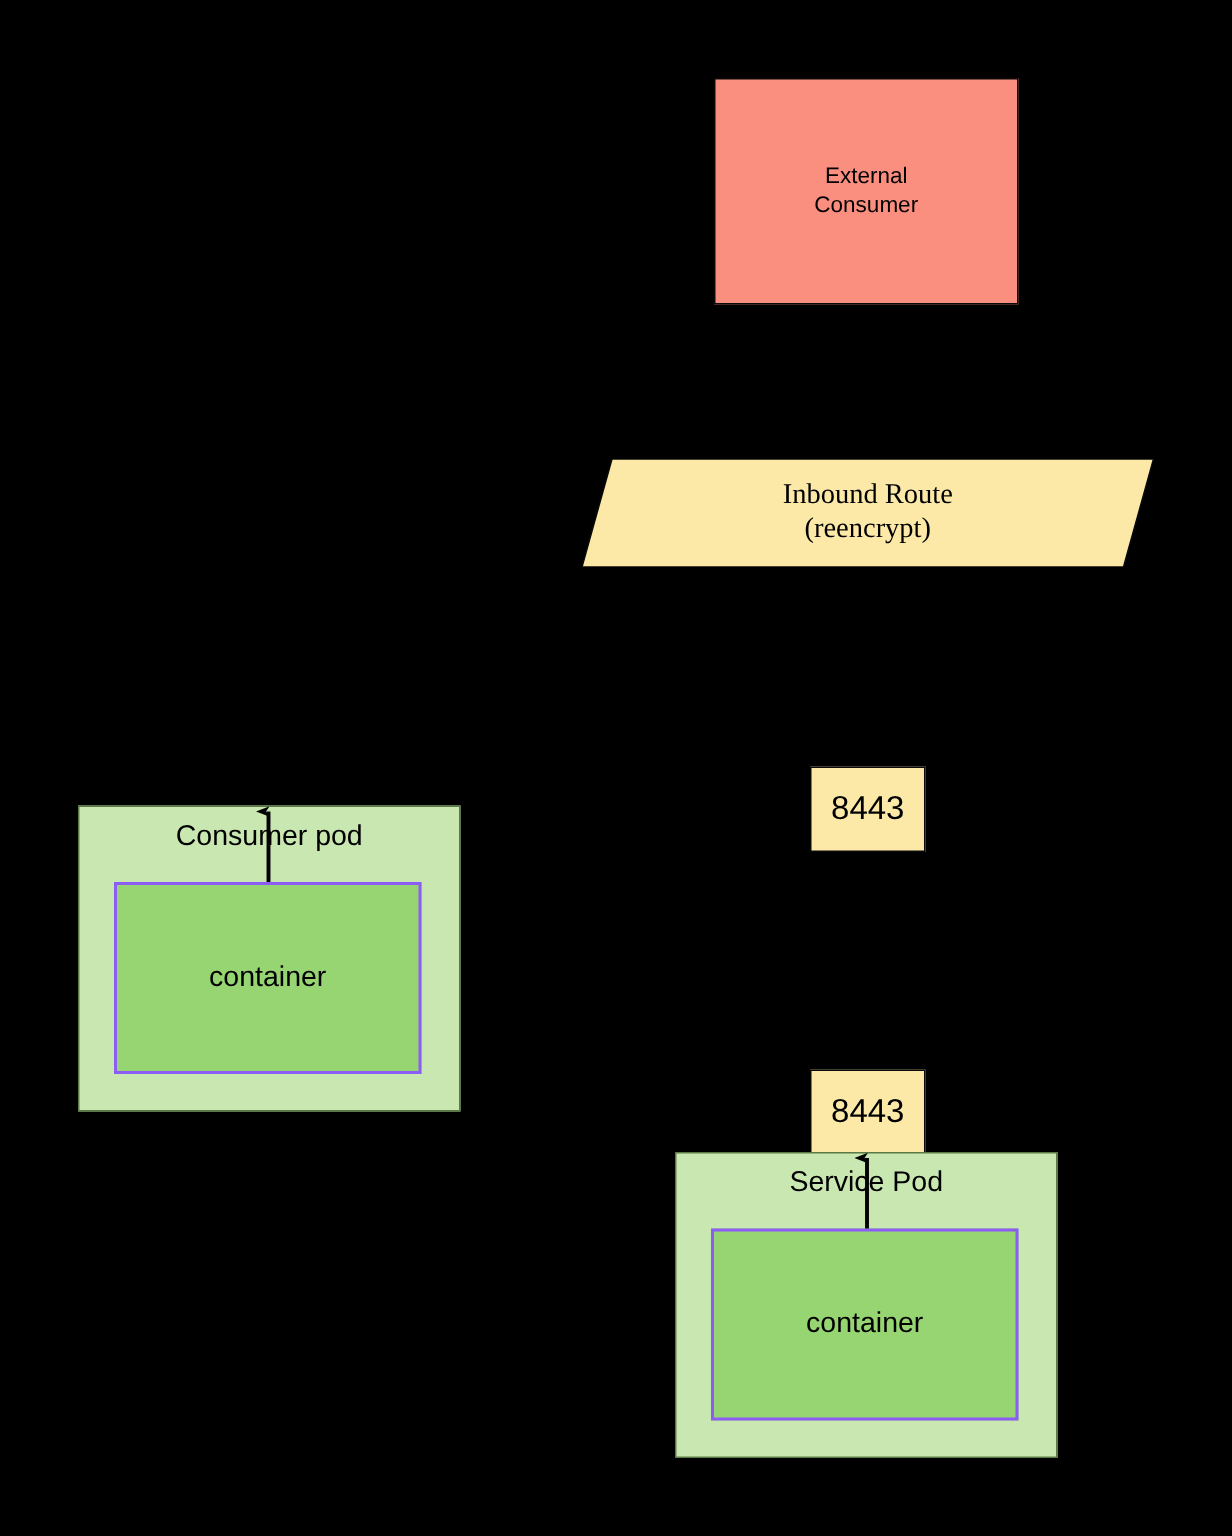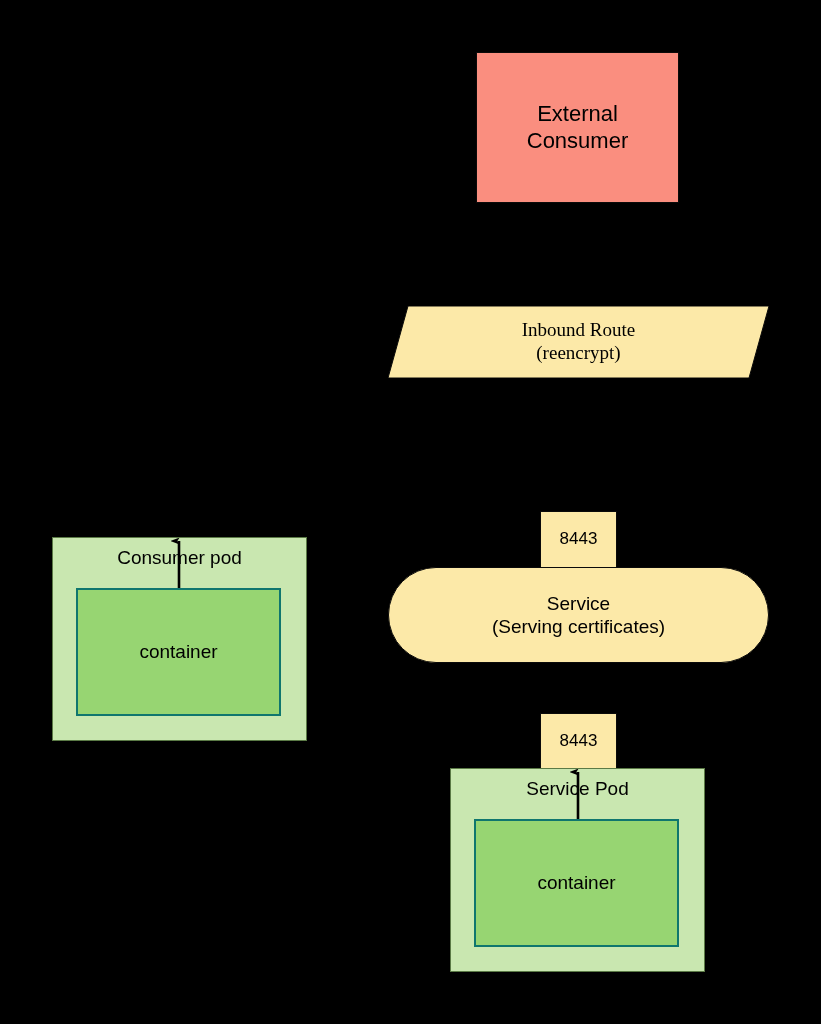--- a/index.html
+++ b/index.html
@@ -29,21 +29,21 @@
   }
 
   
   #external-consumer {
     left: 476px;
     top: 52px;
     width: 203px;
     height: 151px;
     background: #FA8E7F;
     border: 1px solid #0a0a0a;
-    font-size: 22px;
+    font-size: 15px;
   }
 
   
   #inbound-route-wrap {
     position: absolute;
     left: 388px;
     top: 306px;
     width: 381px;
     height: 72px;
     font-family: Liberation Serif, serif;
@@ -75,21 +75,21 @@
     background: #FCE9A8;
     border: 1px solid #0a0a0a;
     border-radius: 48px / 48px;
     font-size: 19px;
   }
 
   
   .port-badge {
     background: #FCE9A8;
     border: 1px solid #0a0a0a;
-    font-size: 17px;
+    font-size: 22px;
     width: 77px;
     height: 57px;
   }
   #port-service { left: 540px; top: 511px; }
   #port-serverpod { left: 540px; top: 713px; }
 
   
   .pod {
     background: #C9E7B0;
     border: 1px solid #5b7a46;
@@ -97,21 +97,21 @@
     justify-content: center;
     font-size: 19px;
     padding-top: 8px;
   }
   #consumer-pod { left: 52px; top: 537px; width: 255px; height: 204px; }
   #server-pod   { left: 450px; top: 768px; width: 255px; height: 204px; }
 
   
   .container-box {
     background: #97D572;
-    border: 2px solid #0f766e;
+    border: 2px solid #8b5cf6;
     font-size: 19px;
   }
   #consumer-container { left: 76px; top: 588px; width: 205px; height: 128px; }
   #server-container   { left: 474px; top: 819px; width: 205px; height: 128px; }
 
   
   .arrow-svg {
     position: absolute;
     overflow: visible;
     pointer-events: none;
@@ -133,24 +133,20 @@
       <polygon points="20,0 381,0 361,72 0,72" fill="#FCE9A8" stroke="#0a0a0a" stroke-width="1"></polygon>
     </svg>
     <div id="inbound-route-label">Inbound Route
 (reencrypt)</div>
   </div>
 
   <div class="node port-badge" id="port-service">
     <span>8443</span>
   </div>
 
-  <div class="node" id="service">
-    <span>Service
-(Serving certificates)</span>
-  </div>
 
   <div class="node port-badge" id="port-serverpod">
     <span>8443</span>
   </div>
 
   <div class="node pod" id="consumer-pod">
     <span>Consumer pod</span>
   </div>
 
   <div class="node container-box" id="consumer-container">

